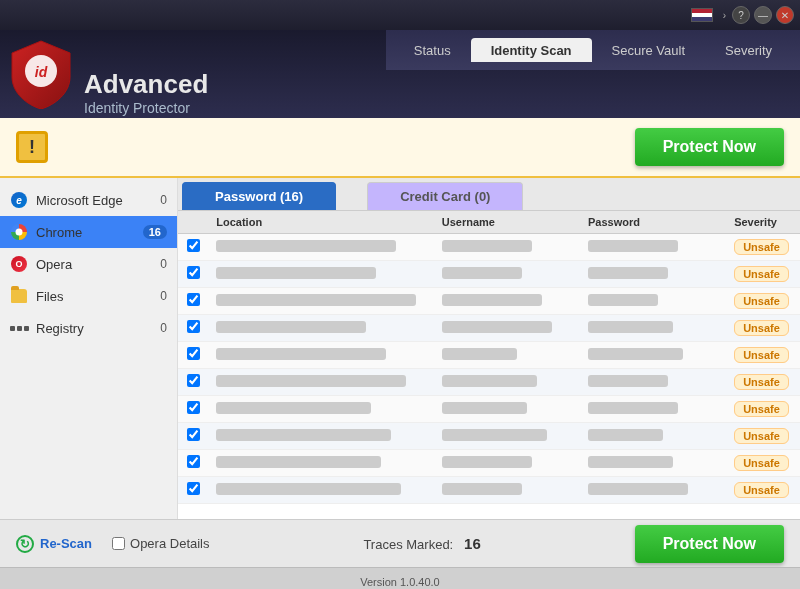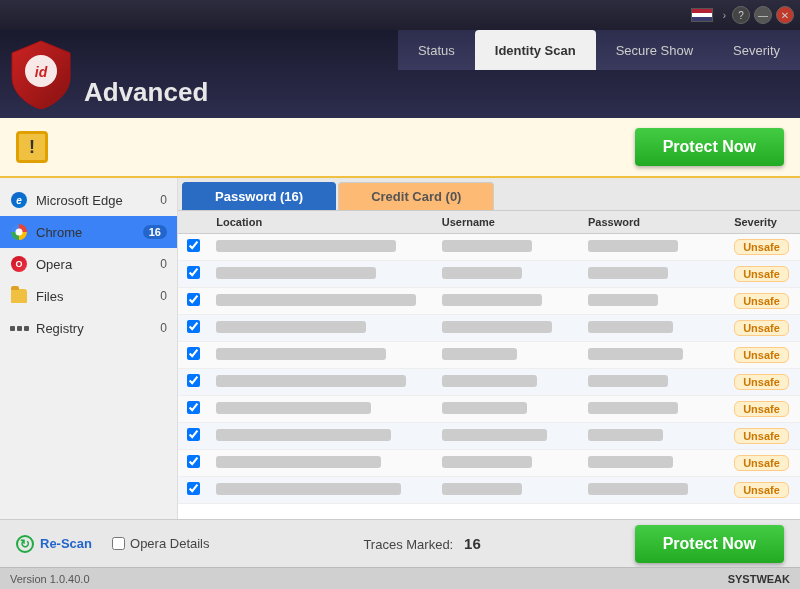--- a/index.html
+++ b/index.html
@@ -240,22 +240,23 @@
       border: 1px solid #ccc;
       border-bottom: none;
       font-weight: 600;
     }
     .sub-tab.active {
       background: #2a6cc4;
       color: white;
       border-color: #2a6cc4;
     }
     .sub-tab:not(.active) {
-      background: #fdba74;
+      background: #c4b5fd;
       color: #555;
+      margin-left: 29px;
     }
 
     
     .data-table-container {
       flex: 1;
       overflow-y: auto;
       overflow-x: hidden;
     }
     .data-table {
       width: 100%;
@@ -371,20 +372,21 @@
 
     
     .bottom-bar {
       height: 22px;
       background: #d0d0d0;
       display: flex;
       align-items: center;
       justify-content: space-between;
       padding: 8px 10px;
       border-top: 1px solid #bbb;
+      flex-direction: column;
     }
     .version-text {
       font-size: 11px;
       color: #555;
     }
     .systweak-logo {
       font-size: 11px;
       font-weight: bold;
       color: #333;
     }
@@ -493,26 +495,27 @@
           <stop offset="0%" style="stop-color:#cc2222"></stop>
           <stop offset="100%" style="stop-color:#881111"></stop>
         </linearGradient>
       </defs>
       <path d="M31 2 L60 14 L60 38 C60 54 45 66 31 70 C17 66 2 54 2 38 L2 14 Z" fill="url(#shieldGrad)" stroke="#aa1111" stroke-width="1"></path>
       <circle cx="31" cy="32" r="16" fill="white" opacity="0.9"></circle>
       <text x="31" y="38" text-anchor="middle" font-size="14" font-weight="bold" fill="#cc2222" font-style="italic">id</text>
     </svg>
     <div class="app-title">
       <div class="advanced">Advanced</div>
+      <div class="subtitle">Identity Protector</div>
     </div>
 
-    <div class="nav-tabs" style="margin-left: auto; margin-right: 0; padding: 0; align-self: stretch; display: flex; align-items: flex-end;">
+    <div class="nav-tabs" style="margin-left: auto; margin-right: 0; padding: 8px; align-self: stretch; display: flex; align-items: flex-end;">
       <div class="nav-tab">Status</div>
       <div class="nav-tab active">Identity Scan</div>
-      <div class="nav-tab">Secure Show</div>
+      <div class="nav-tab">Secure Vault</div>
       <div class="nav-tab">Severity</div>
     </div>
   </div>
 
   <div class="alert-bar">
     <div class="alert-left">
       <div class="warning-icon">!</div>
     </div>
     <button class="protect-btn">Protect Now</button>
   </div>

